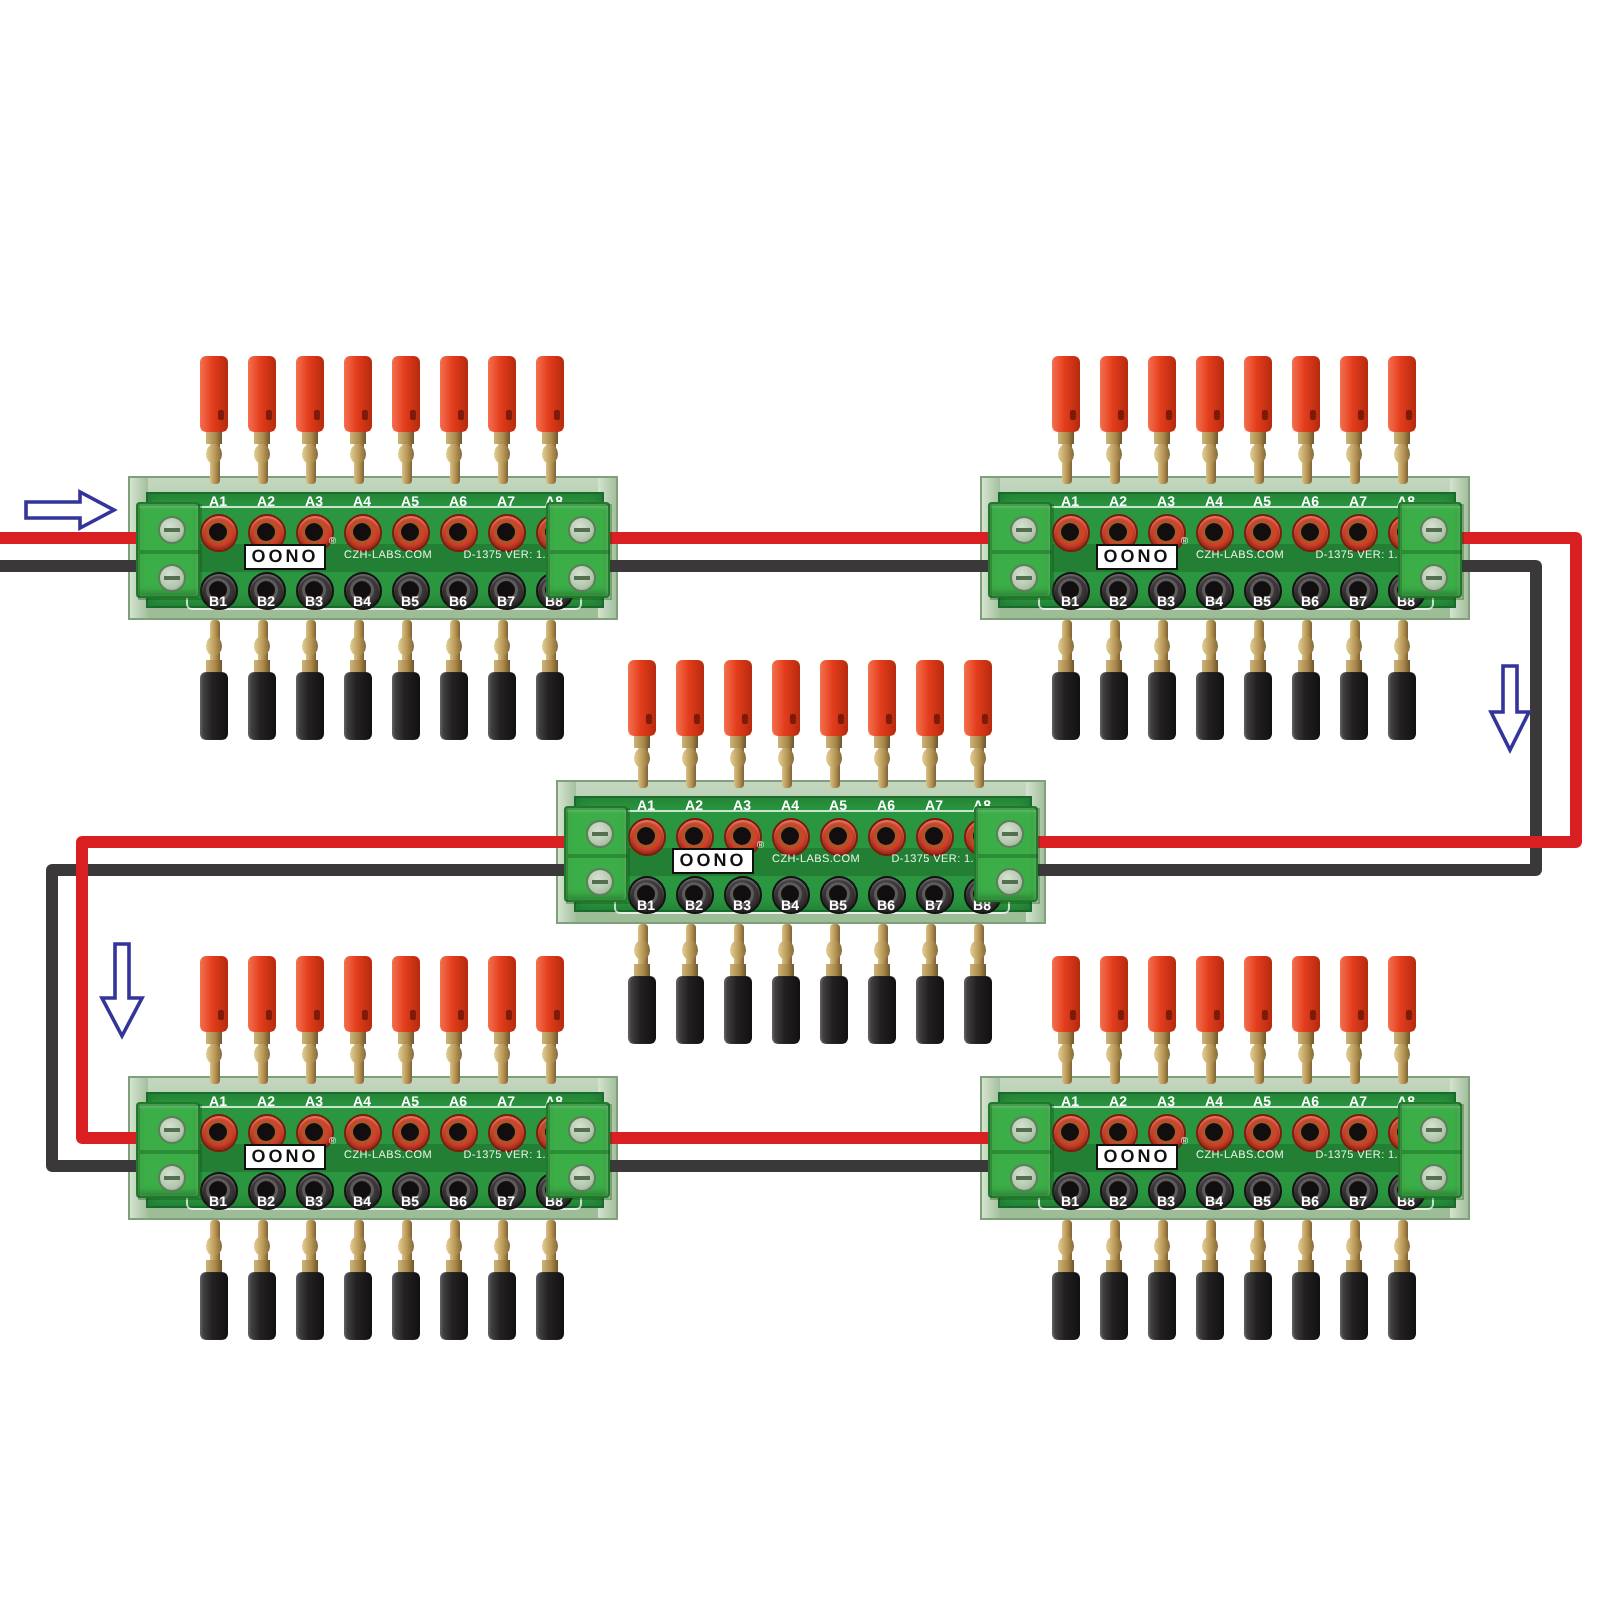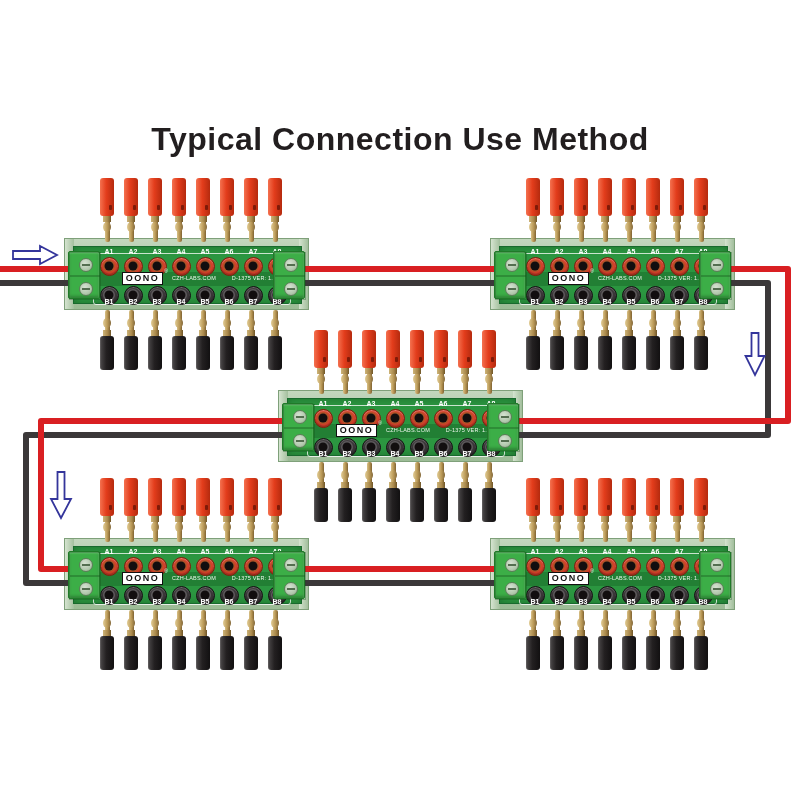--- a/index.html
+++ b/index.html
@@ -69,21 +69,20 @@
 
   .wire{fill:none;stroke-width:6;stroke-linejoin:round;stroke-linecap:butt;}
   .wire.red{stroke:var(--wire-red);}
   .wire.black{stroke:var(--wire-black);}
   .arrow{fill:#ffffff;stroke:var(--arrow);stroke-width:1.8;stroke-linejoin:miter;}
 </style>
 </head>
 <body>
 
 <div id="stage">
-  <div id="title">Typical Connection Use Method</div>
 
   <div id="boards">
       <div class="board" style="left: 64px; top: 238px;">
         <div class="rib left"></div>
         <div class="rib right"></div>
         <div class="pcb">
           <div class="band"></div>
           <div class="silk"></div>
           <div class="socket red" style="left: 25.5px; top: 9.5px;">
             <div class="hole"></div>

